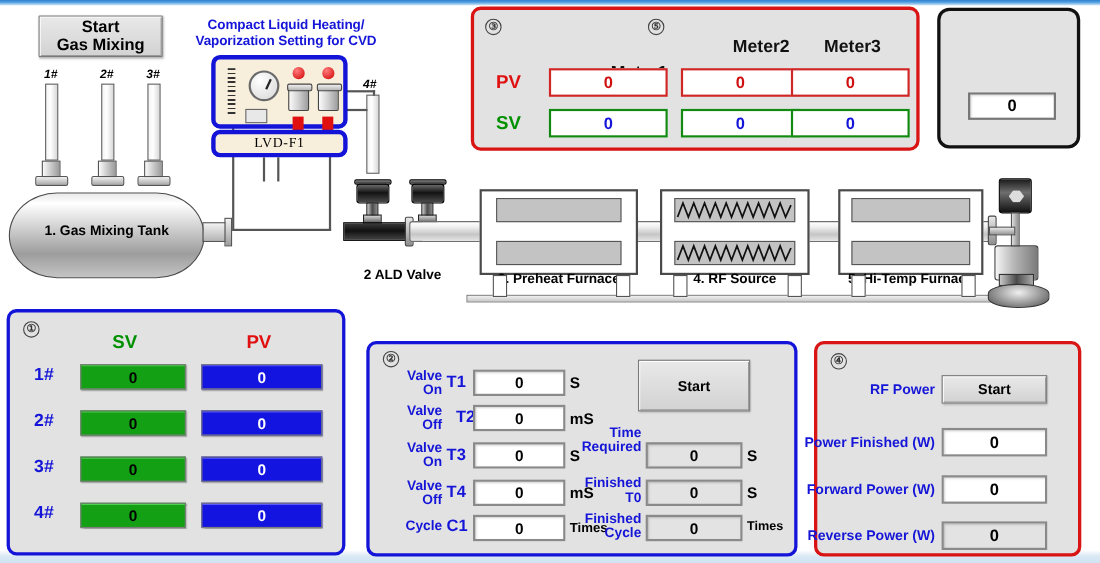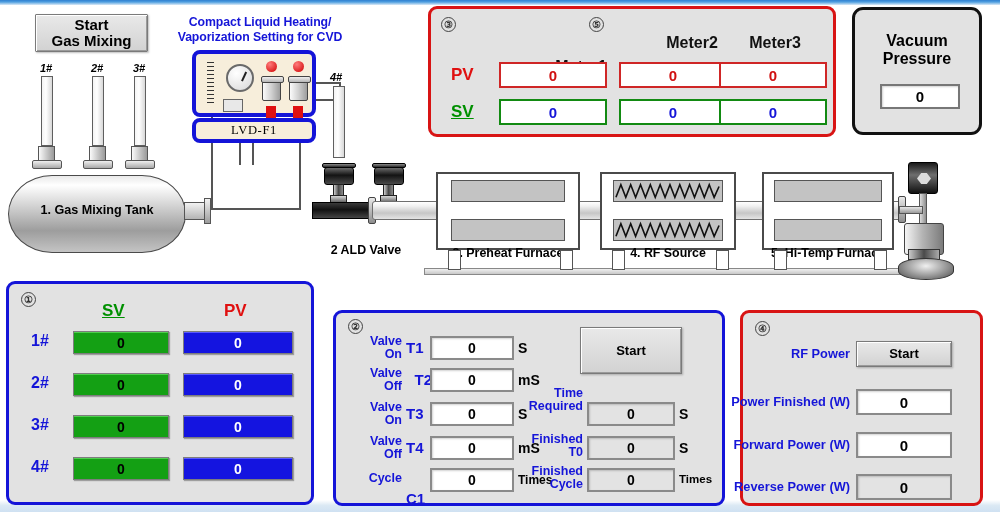--- a/index.html
+++ b/index.html
@@ -36,21 +36,21 @@
   .panel.blue { border:3px solid #1414d8; }
   .panel.red  { border:3px solid #d81414; }
   .panel.black{ border:3px solid #111111; }
   .circnum {
     position:absolute; width:15px; height:15px; border:1px solid #444;
     border-radius:50%; font-size:10px; color:#333; font-weight:bold;
     display:flex; align-items:center; justify-content:center; line-height:1;
     background:transparent;
   }
   .lbl-red  { color:#e01010; font-weight:bold; }
-  .lbl-green{ color:#009000; font-weight:bold;text-decoration:underline; }
+  .lbl-green{ color:#009000; font-weight:bold; }
 
   
   #start-gas-btn { position:absolute; left:35px; top:14px; width:113px; height:38px; font-size:15px; border-radius:1px;}
   #sys-title { position:absolute; left:176px; top:15px; width:168px; text-align:center;
     color:#1515d8; font-weight:bold; font-size:12.3px; line-height:1.18; letter-spacing:-.1px;}
 
   
   #meter-panel { left:428px; top:6px; width:408px; height:131px; }
   .meter-col-head { position:absolute; font-weight:bold; font-size:16px; color:#111; text-align:center; width:108px;}
   .meter-box { position:absolute; width:108px; height:26px; background:#fff; display:flex;
@@ -210,22 +210,20 @@
     <div class="meter-box pv" style="left:188px; top:53px;">0</div>
     <div class="meter-box pv" style="left:288px; top:53px;">0</div>
 
     <div class="meter-rowlbl lbl-green" style="left:20px; top:93px;">SV</div>
     <div class="meter-box sv" style="left:68px;  top:90px;">0</div>
     <div class="meter-box sv" style="left:188px; top:90px;">0</div>
     <div class="meter-box sv" style="left:288px; top:90px;">0</div>
   </div>
 
   <div class="panel black" id="vac-panel">
-    <div id="vac-title" style="white-space:pre-line">Vacuum
-Pressure</div>
     <div class="field" id="vac-val">0</div>
   </div>
 
   <div class="sch">
 
     <div class="gaslabel" style="left:40px; top:62px;">1#</div>
     <div class="gaslabel" style="left:91px; top:62px;">2#</div>
     <div class="gaslabel" style="left:133px; top:62px;">3#</div>
 
     <div class="gasrod" style="left:41px; top:76px; height:70px;"></div>
@@ -372,21 +370,21 @@
     <div class="field p2-in" style="top:89px;">0</div>
     <div class="p2-unit" style="top:93px;">S</div>
 
     <div class="p2-lbl" style="top:122px; white-space:pre-line">Valve
 Off</div>
     <div class="p2-tag" style="top:126px;">T4</div>
     <div class="field p2-in" style="top:123px;">0</div>
     <div class="p2-unit" style="top:127px;">mS</div>
 
     <div class="p2-lbl" style="top:159px; white-space:pre-line">Cycle</div>
-    <div class="p2-tag" style="top:157px;margin-top:20px;">C1</div>
+    <div class="p2-tag" style="top:157px;">C1</div>
     <div class="field p2-in" style="top:155px;">0</div>
     <div class="p2-unit" style="top:160px; font-size:12px;">Times</div>
 
     <div class="btn3d" id="p2-start">Start</div>
 
     <div class="p2-rlbl" style="top:74px; white-space:pre-line">Time
 Required</div>
     <div class="field p2-rin" style="top:89px;">0</div>
     <div class="p2-runit" style="top:93px;">S</div>
 

